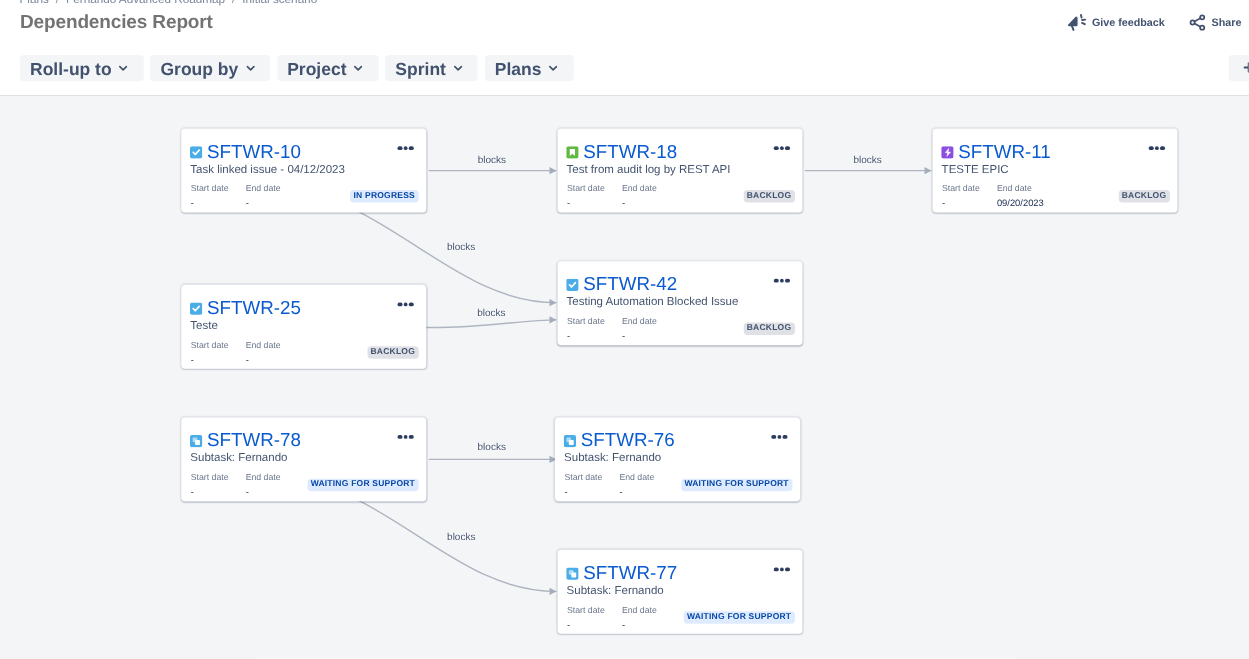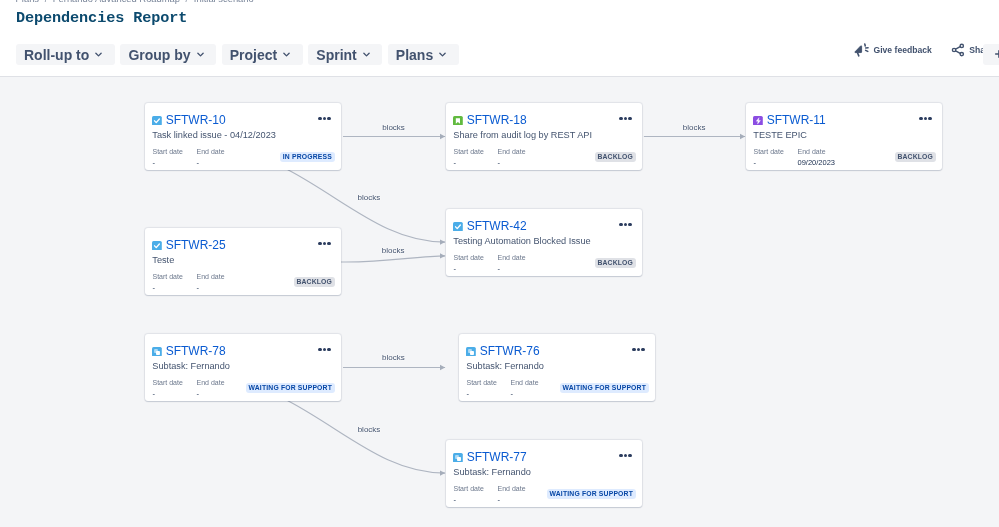--- a/index.html
+++ b/index.html
@@ -7,33 +7,33 @@
   body {
     width: 999px; height: 527px; overflow: hidden;
     font-family: "Liberation Sans", sans-serif;
     background: #fff;
     color: #172B4D;
     -webkit-font-smoothing: auto;
   }
   .header { position:absolute; left:0; top:0; width:999px; height:76px; background:#fff; overflow:hidden;}
   .breadcrumb { position:absolute; left:15.6px; top:-7px; font-size:9.4px; color:#7A869A; white-space:nowrap; line-height:12px;}
   .breadcrumb .sep { margin:0 5.6px; color:#8993A4; }
-  .page-title { position:absolute; left:16px; top:8.8px; font-size:15.2px; font-weight:700; color:#0c4a6e; letter-spacing:-0.1px;font-family:Liberation Mono, monospace;}
-  .hdr-actions { position:absolute; left:854px; top:10px; display:flex; align-items:center; gap:19px;margin-top:32px; }
+  .page-title { position:absolute; left:16px; top:8.8px; font-size:15.2px; font-weight:700; color:#737373; letter-spacing:-0.1px;}
+  .hdr-actions { position:absolute; left:854px; top:10px; display:flex; align-items:center; gap:19px; }
   .hdr-btn { display:flex; align-items:center; gap:4.5px; font-size:8.6px; color:#42526E; font-weight:700; }
   .toolbar { position:absolute; left:16px; top:44px; display:flex; gap:5.8px; }
   .tb-btn { height:21px; padding:0 12.3px 0 8px; border-radius:3px; background:#F4F5F7; display:flex; align-items:center; gap:6px; font-size:14px; font-weight:700; color:#42526E; }
   .chev { display:block; }
   .addbtn { position:absolute; left:983.4px; top:44px; width:30px; height:20.5px; border-radius:3px; background:#F4F5F7; display:flex; align-items:center; justify-content:center;}
   .divider { position:absolute; left:0; top:76px; width:999px; height:1px; background:#DFE1E6; }
   .canvas { position:absolute; left:0; top:77px; width:999px; height:450px; background:#F4F5F7; overflow:hidden;}
   .card { position:absolute; width:196px; height:67px; background:#fff; border-radius:3px;
           box-shadow:0 1px 1px rgba(9,30,66,0.13),0 0 1px 1px rgba(9,30,66,0.08); z-index:2;}
   .c-top { position:absolute; left:7.4px; top:10px; display:flex; align-items:center; gap:3.5px; }
-  .c-key { font-size:12px; color:#0A5BD1; font-weight:400; position:relative; top:-0.5px;}
+  .c-key { font-size:15px; color:#0A5BD1; font-weight:400; position:relative; top:-0.5px;}
   .c-sum { position:absolute; left:7.3px; top:26.5px; font-size:9.2px; color:#44546F; white-space:nowrap;}
   .c-dates { position:absolute; left:7.5px; top:44px; display:flex; }
   .c-dates > div:first-child { width:44px; }
   .c-dl { font-size:7px; color:#6B778C; line-height:9px;}
   .c-dv { font-size:7.5px; color:#172B4D; line-height:13.6px;}
   .dots { position:absolute; right:10px; top:13.7px; display:flex; gap:1.15px; }
   .dots i { width:3.6px;height:3.6px;border-radius:50%;background:#2B3C5E;display:block; }
   .lozenge { position:absolute; right:6.5px; bottom:8px; font-size:6.8px; font-weight:700; letter-spacing:0.18px;
              padding:2px 2.5px; border-radius:3px; line-height:6.5px;}
   .lz-inprogress { background:#DEEBFF; color:#0747A6; }
@@ -156,21 +156,21 @@
           <rect width="16" height="16" rx="2.6" fill="#61BA3F"></rect>
           <path d="M4.6 3.6h6.8v9.2L8 9.9l-3.4 2.9z" fill="#fff"></path>
         </svg>
         <span class="c-key">SFTWR-18</span>
       </div>
   <div class="dots">
         <i></i>
         <i></i>
         <i></i>
       </div>
-  <div class="c-sum">Share from audit log by REST API</div>
+  <div class="c-sum">Test from audit log by REST API</div>
   <div class="c-dates">
         <div>
           <div class="c-dl">Start date</div>
           <div class="c-dv">-</div>
         </div>
   <div>
           <div class="c-dl">End date</div>
           <div class="c-dv">-</div>
         </div>
       </div>
@@ -274,21 +274,21 @@
           <div class="c-dl">Start date</div>
           <div class="c-dv">-</div>
         </div>
   <div>
           <div class="c-dl">End date</div>
           <div class="c-dv">-</div>
         </div>
       </div>
   <div class="lozenge lz-waiting">WAITING FOR SUPPORT</div>
     </div>
-    <div class="card" style="left: 459px; top: 257px;">
+    <div class="card" style="left: 444px; top: 257px;">
       <div class="c-top">
         <svg class="icon-sq" viewBox="0 0 16 16">
           <rect width="16" height="16" rx="2.6" fill="#4BADE8"></rect>
           <rect x="3.4" y="3.4" width="6.2" height="6.2" rx="1.4" fill="#fff" opacity="0.55"></rect>
           <rect x="6.6" y="6.6" width="6.4" height="6.4" rx="1.2" fill="#fff"></rect>
         </svg>
         <span class="c-key">SFTWR-76</span>
       </div>
   <div class="dots">
         <i></i>

